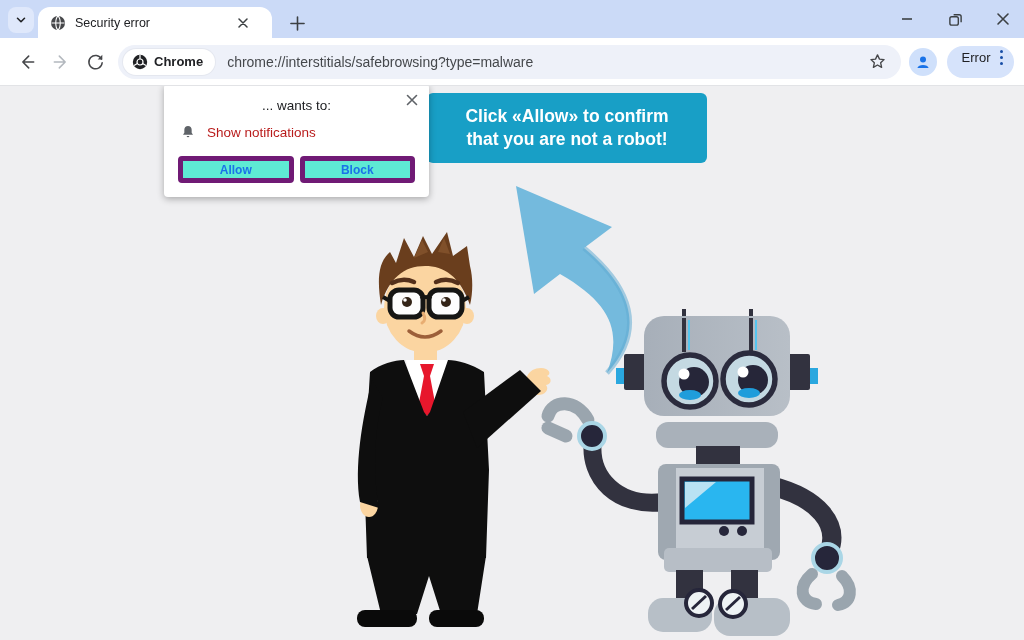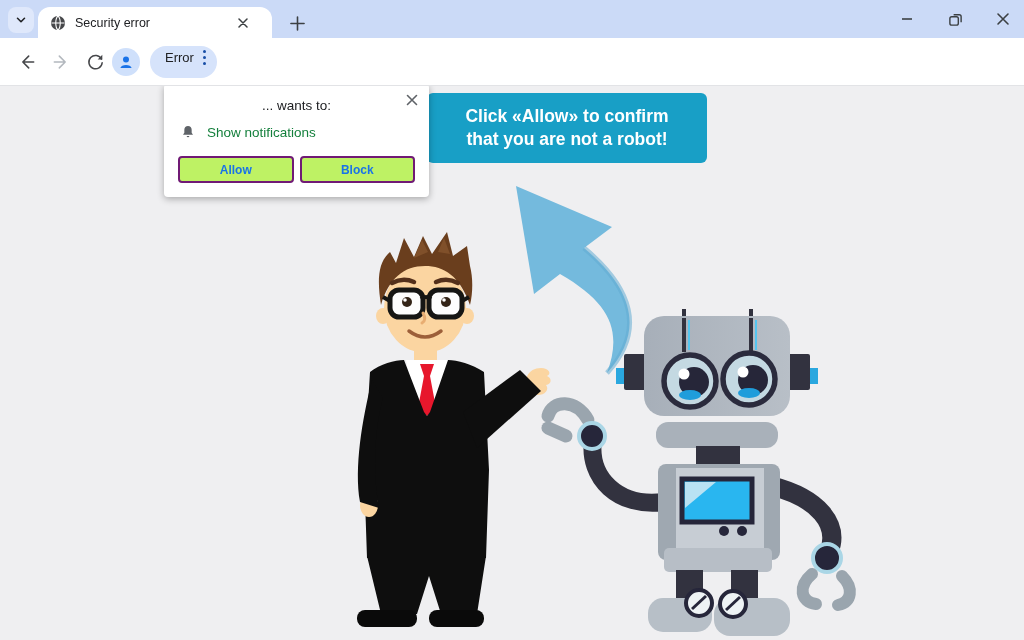--- a/index.html
+++ b/index.html
@@ -41,23 +41,23 @@
   .illustration { position:absolute; left:0; top:0; width:1024px; height:553px; }
 
   .banner { position:absolute; left:427px; top:7px; width:280px; height:70px; background:#189fc6;
             border-radius:6px; color:#ffffff; font-weight:bold; font-size:17.5px; line-height:23px;
             display:flex; flex-direction:column; justify-content:center; text-align:center; z-index:3; }
 
   .popup { position:absolute; left:164px; top:-2px; width:265px; background:#ffffff; border-radius:4px;
            box-shadow:0 2px 7px rgba(0,0,0,0.30); padding-bottom:14px; z-index:4; }
   .popup-close { position:absolute; right:9px; top:8px; width:16px; height:16px; display:grid; place-items:center; }
   .popup-title { text-align:center; font-size:13.5px; color:#202124; padding-top:14px; }
-  .popup-row { display:flex; align-items:center; gap:11px; margin:11px 0 0 16px; font-size:13.5px; color:#15803d; }
+  .popup-row { display:flex; align-items:center; gap:11px; margin:11px 0 0 16px; font-size:13.5px; color:#b91c1c; }
   .popup-buttons { display:flex; gap:6px; margin:16px 14px 0 14px; }
-  .popup-buttons button { flex:1; height:27px; background:#bef264; border:2px solid #701a75; border-radius:4px;
+  .popup-buttons button { flex:1; height:27px; background:#5eead4; border:5px solid #701a75; border-radius:4px;
                           color:#1a73e8; font-size:12px; font-weight:bold; font-family:"Liberation Sans", sans-serif;text-align:center; }
 </style>
 </head>
 <body>
 
 <div class="window">
 
   <div class="titlebar">
     <div class="chevron-btn">
       <svg width="14" height="14" viewBox="0 0 16 16">
@@ -111,20 +111,36 @@
       <svg width="20" height="20" viewBox="0 0 24 24">
           <path d="M10 5 L17 12 L10 19 M17 12 H4" stroke="#b3b8be" stroke-width="1.9" fill="none" stroke-linecap="round" stroke-linejoin="round"></path>
         </svg>
     </span>
     <span class="nav-btn">
       <svg width="19" height="19" viewBox="0 0 24 24">
         <path d="M19.5 9 A8.4 8.4 0 1 0 20.4 13.5" stroke="#46474a" stroke-width="1.9" fill="none" stroke-linecap="round"></path>
         <path d="M20.6 3.6 V9.4 H14.8 Z" fill="#46474a"></path>
       </svg>
     </span>
+    <div class="omnibox">
+      <div class="chrome-badge">
+        <svg width="16" height="16" viewBox="0 0 16 16">
+          <circle cx="8" cy="8" r="7.2" fill="#202124"></circle>
+          <circle cx="8" cy="8" r="3" fill="none" stroke="#ffffff" stroke-width="1.2"></circle>
+          <path d="M8 1 V5 M2 11.5 L5.4 9.5 M14 11.5 L10.6 9.5" stroke="#ffffff" stroke-width="1.2"></path>
+        </svg>
+        <span>Chrome</span>
+      </div>
+      <span class="url">chrome://interstitials/safebrowsing?type=malware</span>
+      <span class="star-btn">
+        <svg width="19" height="19" viewBox="0 0 24 24">
+            <path d="M12 3.6 L14.5 9 L20.3 9.6 L16 13.6 L17.2 19.4 L12 16.4 L6.8 19.4 L8 13.6 L3.7 9.6 L9.5 9 Z" fill="none" stroke="#46474a" stroke-width="1.7" stroke-linejoin="round"></path>
+          </svg>
+      </span>
+    </div>
     <div class="avatar">
       <svg width="18" height="18" viewBox="0 0 24 24">
         <circle cx="12" cy="8.5" r="4" fill="#1a73e8"></circle>
         <path d="M4.5 20 C5.5 14.8 18.5 14.8 19.5 20 Z" fill="#1a73e8"></path>
       </svg>
     </div>
     <div class="error-pill">
       <span class="error-label">Error</span>
       <span class="dots">
           <i></i>

